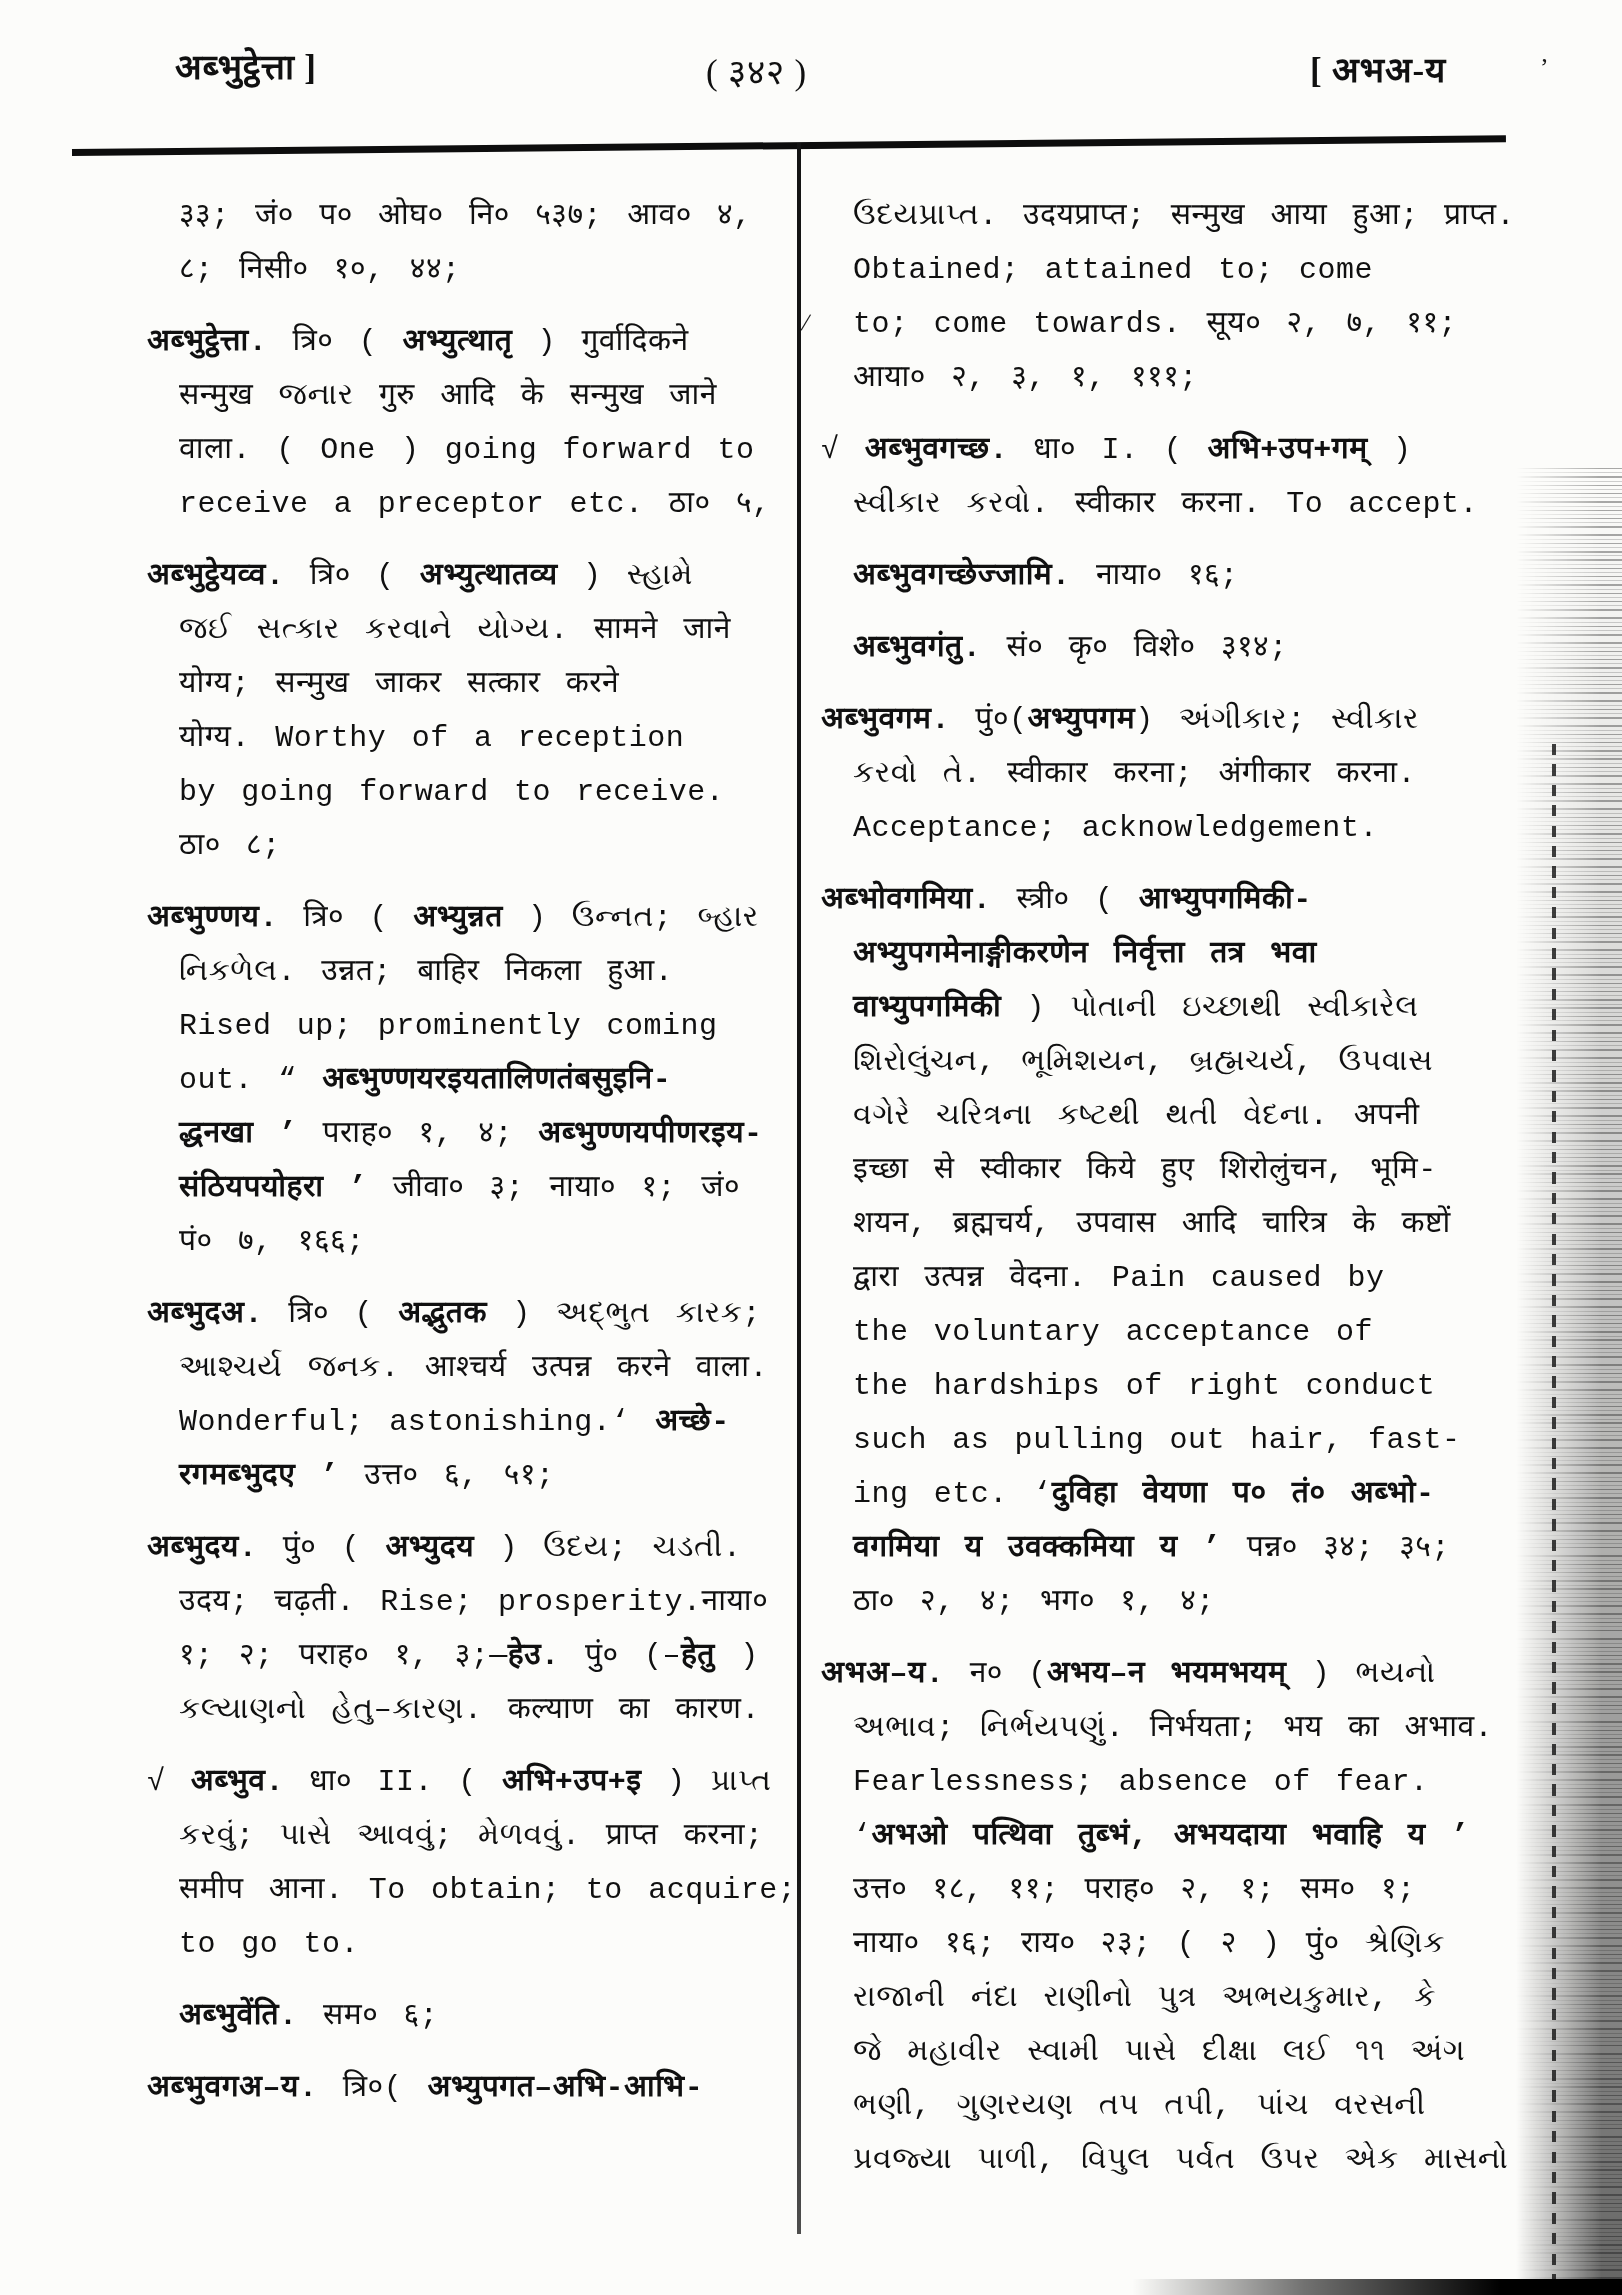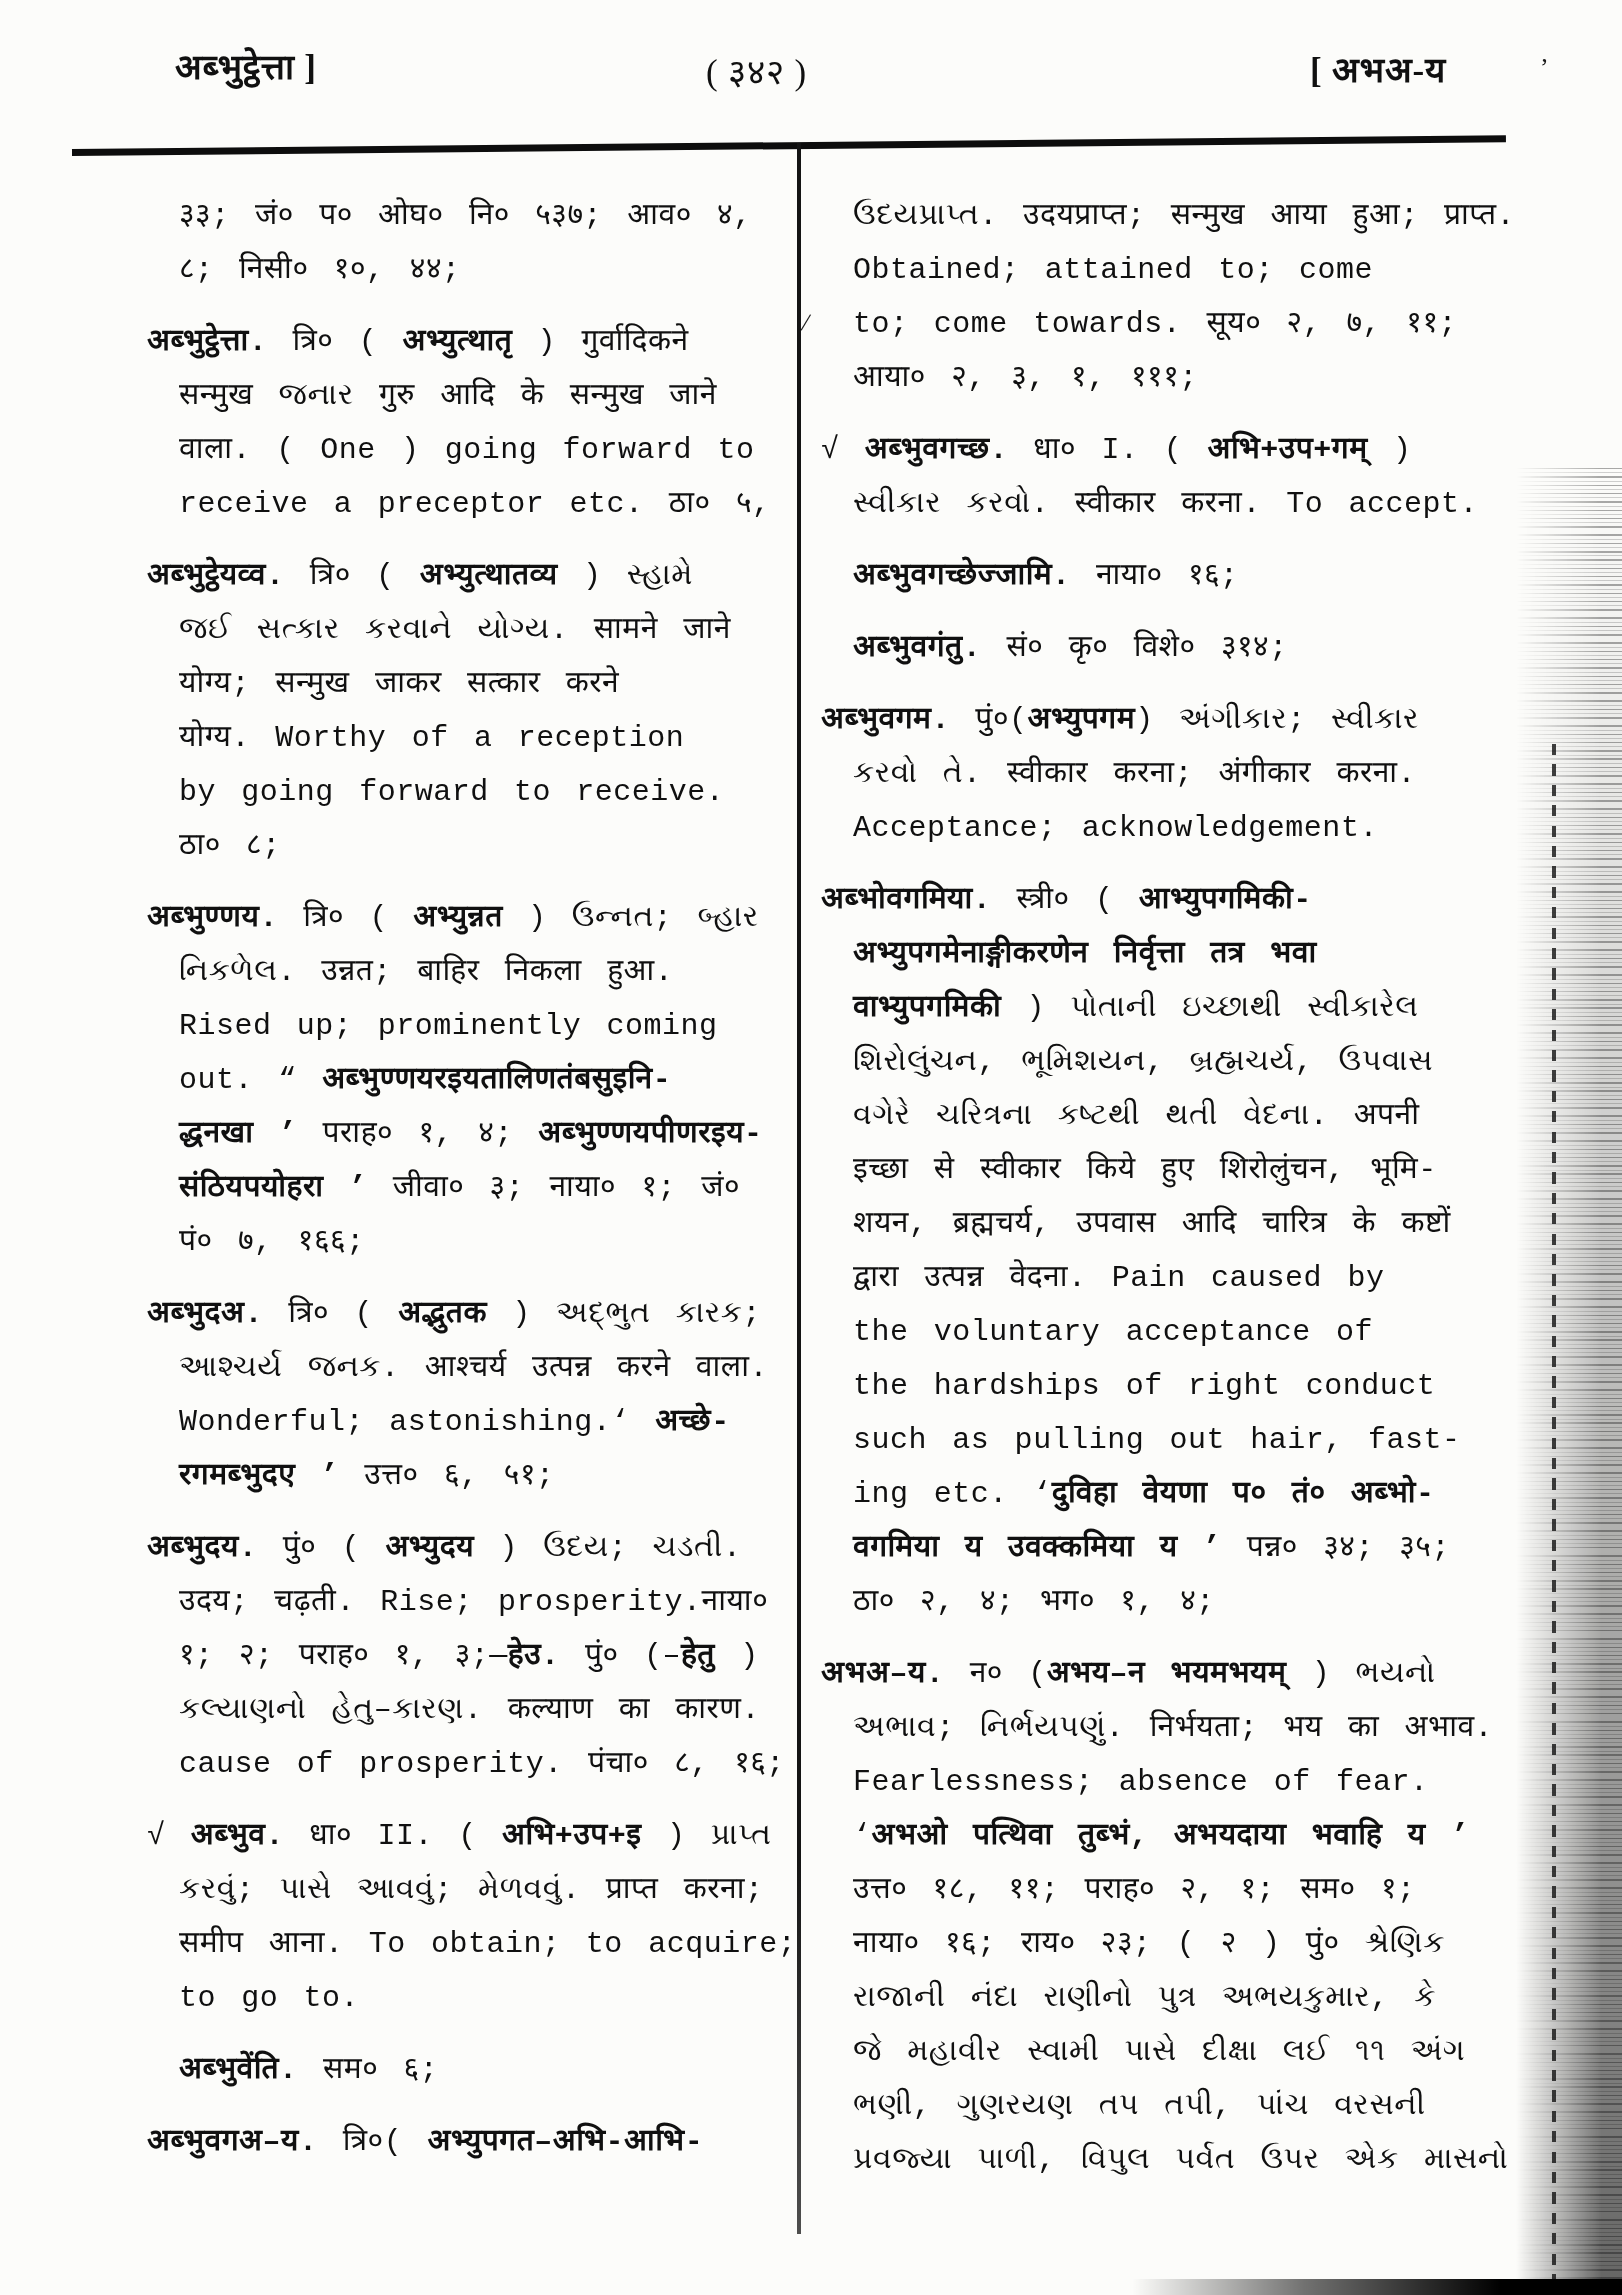--- a/index.html
+++ b/index.html
@@ -100,21 +100,20 @@
     <div class="line ind"><span class="b">संठियपयोहरा ’ </span><span>जीवा० ३; नाया० १; जं०</span></div>
     <div class="line ind"><span>पं० ७, १६६;</span></div>
     <div class="line gap"><span class="b">अब्भुदअ. </span><span>त्रि० ( </span><span class="b">अद्भुतक</span><span> ) અદ્ભુત કારક;</span></div>
     <div class="line ind"><span>આશ્ચર્ય જનક. आश्चर्य उत्पन्न करने वाला.</span></div>
     <div class="line ind"><span>Wonderful; astonishing.‘ </span><span class="b">अच्छे-</span></div>
     <div class="line ind"><span class="b">रगमब्भुदए ’ </span><span>उत्त० ६, ५१;</span></div>
     <div class="line gap"><span class="b">अब्भुदय. </span><span>पुं० ( </span><span class="b">अभ्युदय</span><span> ) ઉદય; ચડતી.</span></div>
     <div class="line ind"><span>उदय; चढ़ती. Rise; prosperity.नाया०</span></div>
     <div class="line ind"><span>१; २; पराह० १, ३;—</span><span class="b">हेउ. </span><span>पुं० (–</span><span class="b">हेतु</span><span> )</span></div>
     <div class="line ind"><span>કલ્યાણનો હેતુ–કારણ. कल्याण का कारण.</span></div>
-    <div class="line ind"><span>cause of prosperity. पंचा० ८, १६;</span></div>
     <div class="line gap"><span>√ </span><span class="b">अब्भुव. </span><span>धा० II. ( </span><span class="b">अभि+उप+इ</span><span> ) પ્રાપ્ત</span></div>
     <div class="line ind"><span>કરવું; પાસે આવવું; મેળવવું. प्राप्त करना;</span></div>
     <div class="line ind"><span>समीप आना. To obtain; to acquire;</span></div>
     <div class="line ind"><span>to go to.</span></div>
     <div class="line ind gap"><span class="b">अब्भुवेंति. </span><span>सम० ६;</span></div>
     <div class="line gap"><span class="b">अब्भुवगअ–य. </span><span>त्रि०( </span><span class="b">अभ्युपगत–अभि-आभि-</span></div>
   </div>
 <div class="col" id="col-right">
     <div class="line ind"><span>ઉદયપ્રાપ્ત. उदयप्राप्त; सन्मुख आया हुआ; प्राप्त.</span></div>
     <div class="line ind"><span>Obtained; attained to; come</span></div>

